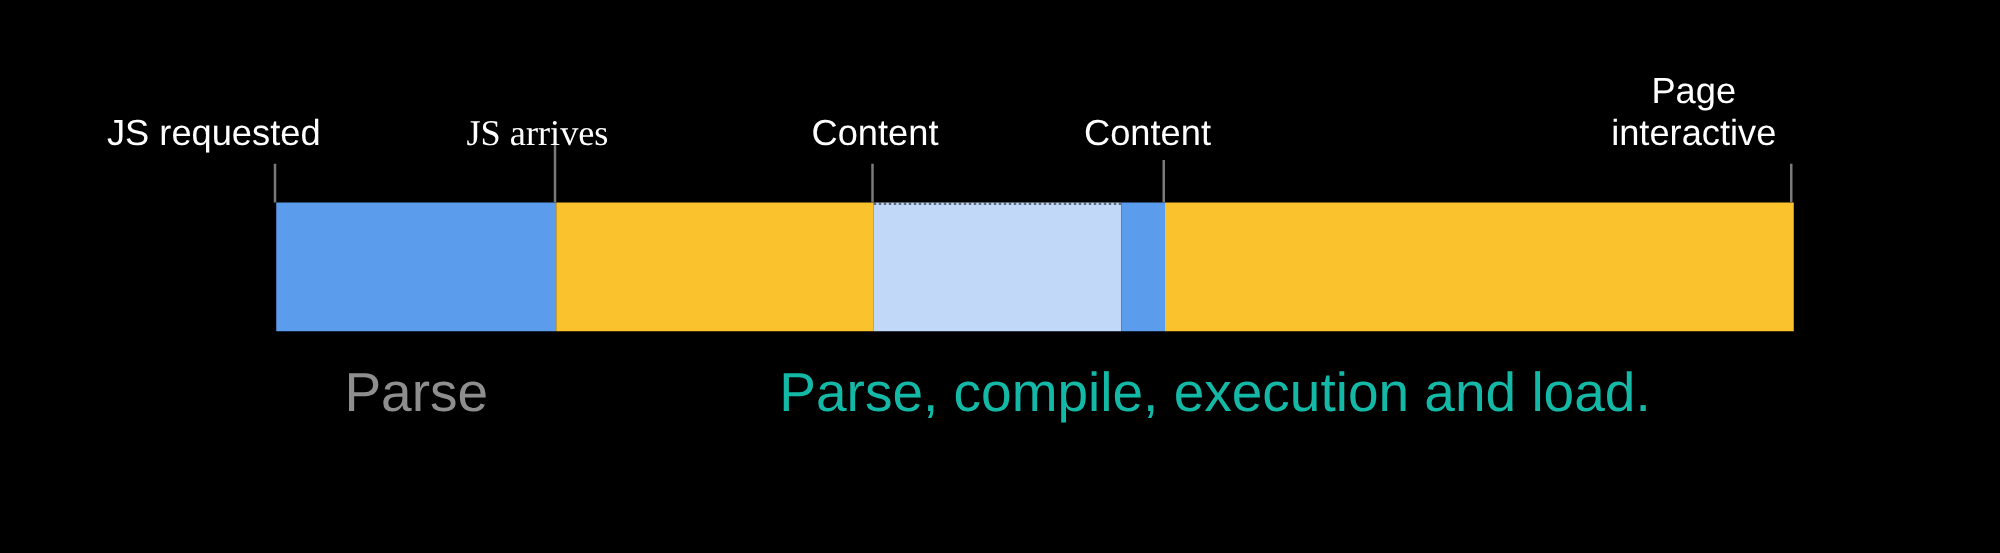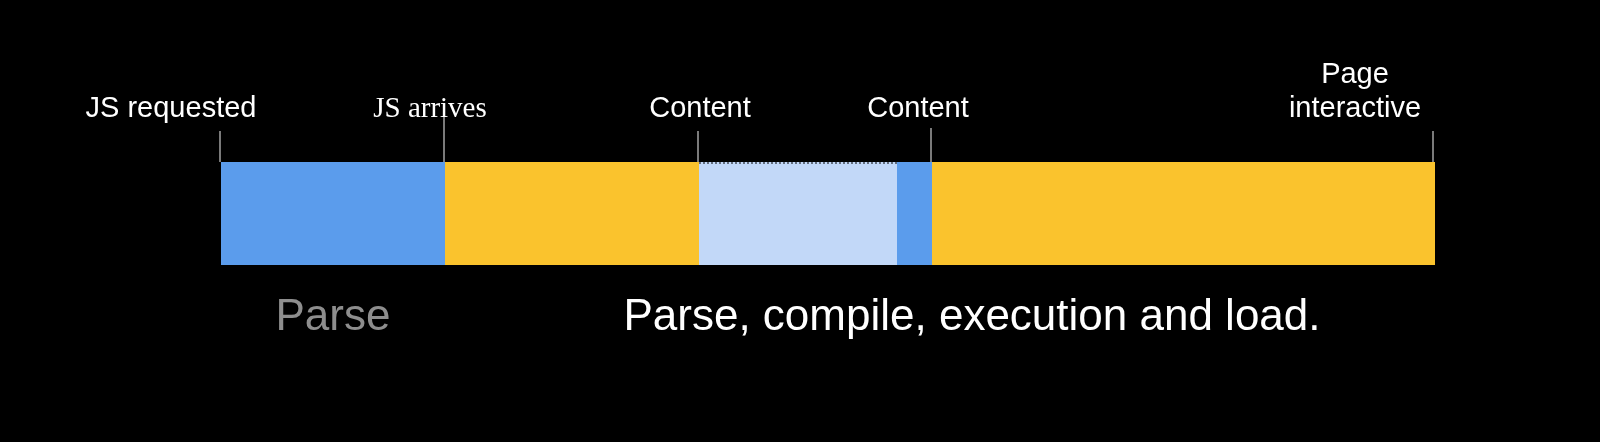--- a/index.html
+++ b/index.html
@@ -91,15 +91,15 @@
   </div>
   <div class="marker-label label-4" style="color: rgb(255, 255, 255);">
     <span>Content</span>
   </div>
   <div class="marker-label label-5" style="color: rgb(255, 255, 255);">
     <span>Page</span>
     <span>interactive</span>
   </div>
 
   <div class="caption caption-load" style="color: rgb(142, 142, 142);">Parse</div>
-  <div class="caption caption-parse" style="color: #ffffff;">Parse, compile, execution and load.</div>
+  <div class="caption caption-parse" style="color: #14b8a6;">Parse, compile, execution and load.</div>
 
 </div>
 
 </body></html>

